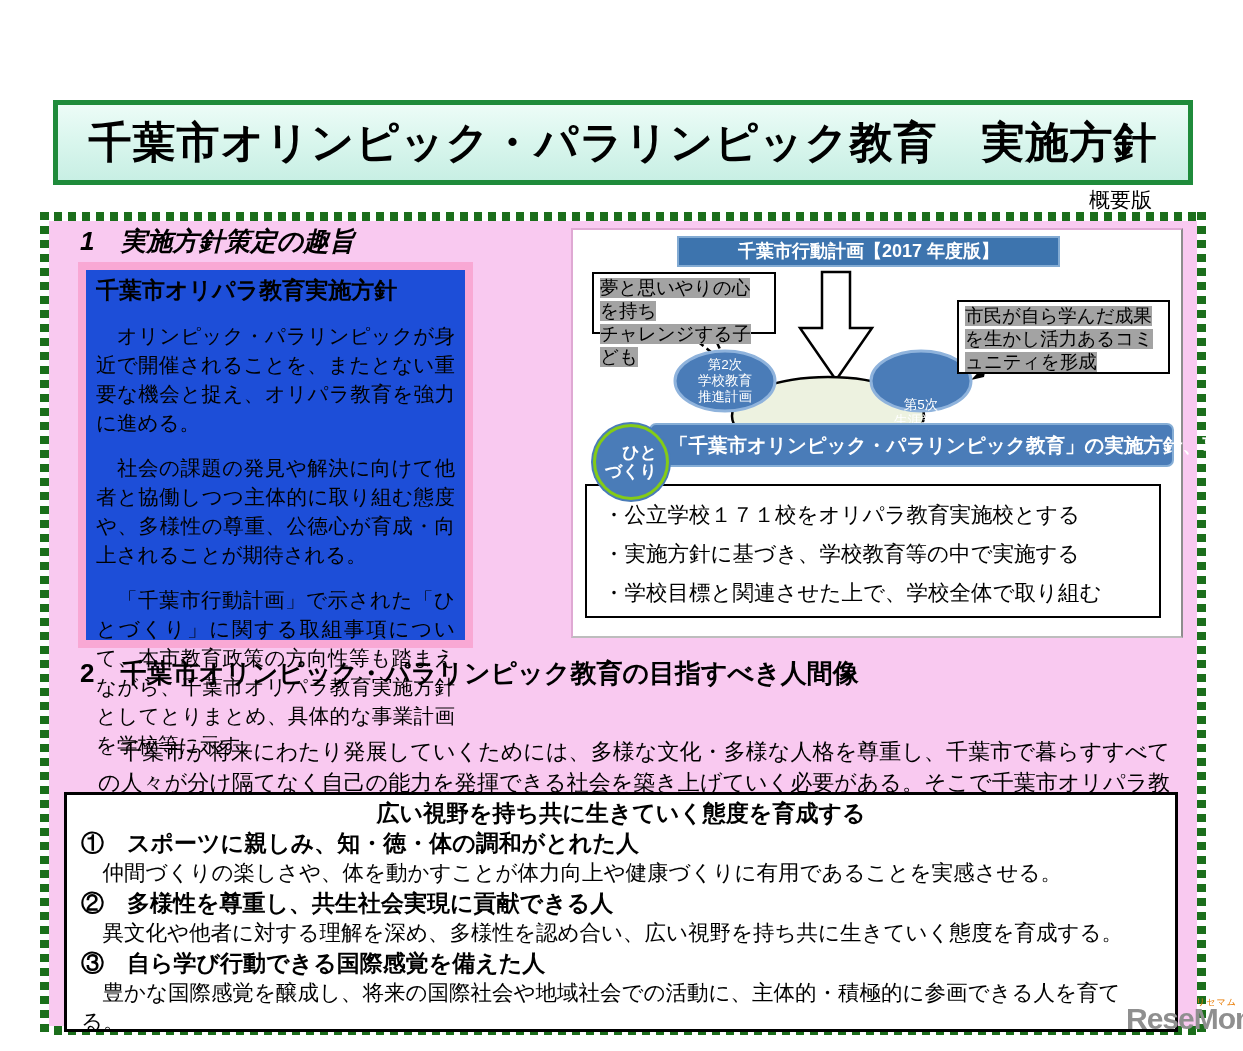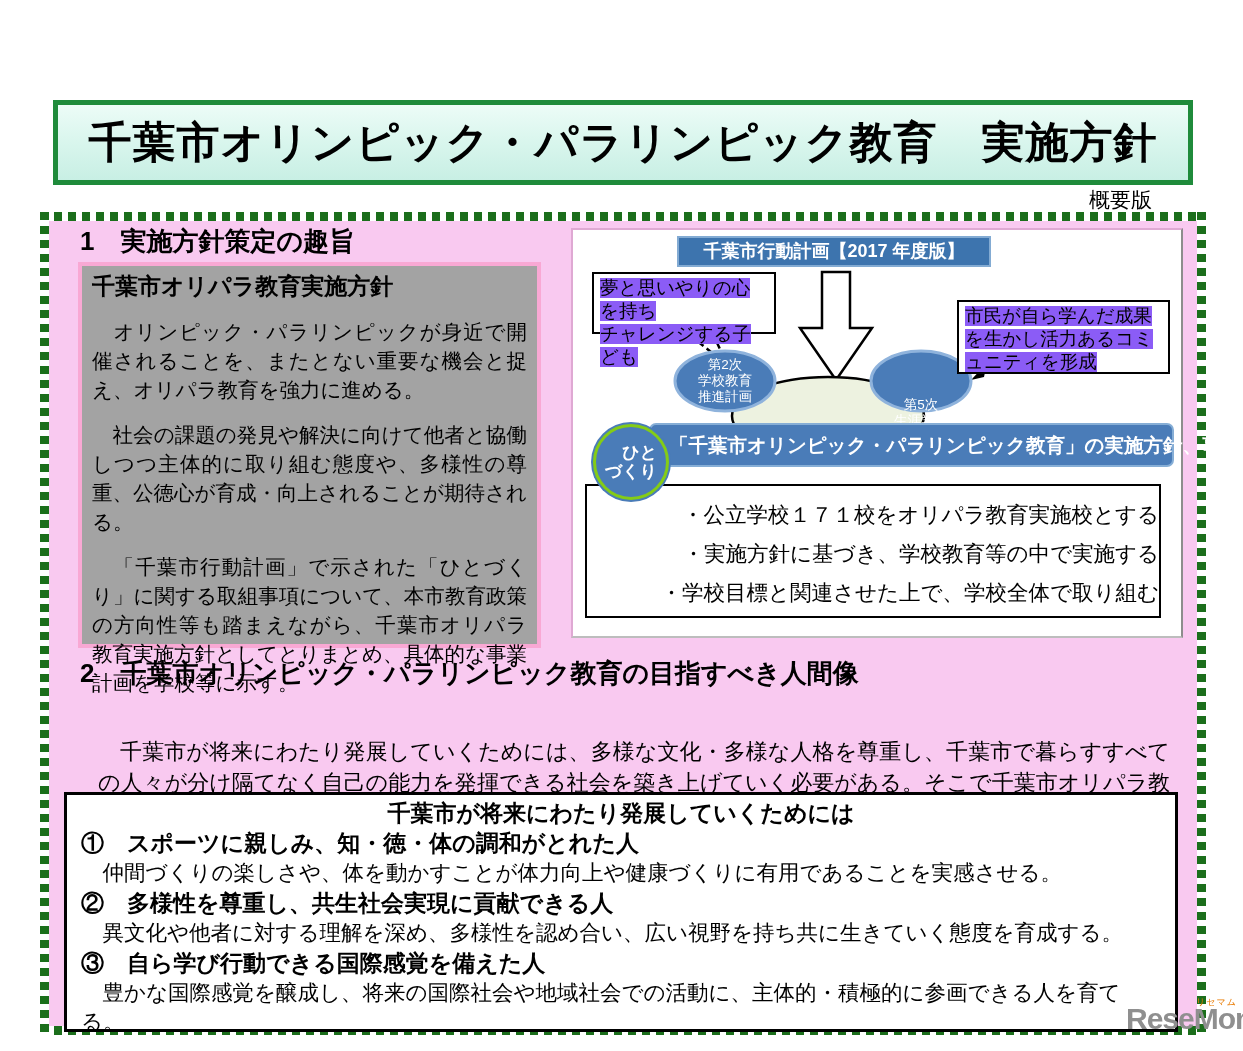--- a/index.html
+++ b/index.html
@@ -37,54 +37,54 @@
     position:absolute; top:0; bottom:0; width:9px;
     background:repeating-linear-gradient(180deg,#1b6e1b 0 8px,#ffffff 8px 14px);
   }
   .dot-left { left:0; } .dot-right { right:0; }
 
   
   .sec-heading {
     font-family:"Liberation Sans", sans-serif; font-weight:bold;
     font-size:26px; color:#000; white-space:nowrap;
   }
-  .sec1-heading { left:80px; top:224px; }
+  .sec1-heading { left:80px; top:224px;font-style:italic; }
   .sec2-heading { left:80px; top:656px; }
 
   
   .policy-box {
-    left:78px; top:262px; width:463px; height:386px;
-    background:#a3a3a3; border:4px solid #f9a8d4; padding:4px 10px 0 10px;
+    left:78px; top:262px; width:395px; height:386px;
+    background:#1d4ed8; border:8px solid #f9a8d4; padding:4px 10px 0 10px;
   }
   .policy-title {
     font-family:"Liberation Sans", sans-serif; font-weight:bold;
     font-size:23px; line-height:32px;
   }
   .policy-box p {
     font-size:20.5px; line-height:29px; text-align:justify;
     text-justify:inter-character;
     margin-top:16px;
   }
 
   
   .diagram-box {
     left:571px; top:228px; width:612px; height:410px; background:#fff;
     border:2px solid; border-color:#dfa9d3 #8d8d8d #bdbdbd #dfa9d3;
   }
   .plan-bar {
-    left:104px; top:6px; width:314px; height:31px;
+    left:104px; top:6px; width:383px; height:31px;
     background:#3d74ae; border:2px solid #83abd3;
     color:#fff; font-family:"Liberation Sans", sans-serif; font-weight:bold;
     font-size:18px; text-align:center; line-height:26px;
   }
   .callout {
     background:#fff; border:2px solid #000; padding:3px 6px;
     font-size:18.5px; line-height:23px;
   }
-  .callout span { background:#8b5cf6; display:inline; }
+  .callout span { background:#a3a3a3; display:inline; }
   .callout-left  { left:19px;  top:42px; width:184px; height:62px; }
   .callout-right { left:384px; top:42px; width:213px; height:74px;margin-top:28px; }
   .svg-layer { left:0; top:0; }
   .ellipse-label {
     color:#fff; font-family:"Liberation Sans", sans-serif;
     font-size:13.5px; line-height:16px; text-align:center; white-space:pre-line;
   }
   .ellipse-label-left  { left:102px; top:127px; width:100px; }
   .ellipse-label-right { left:298px; top:127px; width:100px;margin-top:40px; }
   .hito-circle {
@@ -100,21 +100,20 @@
     color:#fff; font-family:"Liberation Sans", sans-serif; font-weight:bold;
     font-size:19.5px; line-height:40px; padding-left:18px; white-space:nowrap;
   }
   .bullet-box {
     left:12px; top:254px; width:576px; height:134px;
     background:#fff; border:2px solid #000; padding:10px 0 0 16px;
   }
   .bullet-box div {
     font-family:"Liberation Sans", sans-serif; font-size:21.5px; line-height:39px;
     white-space:nowrap;
-    text-align:right;
   }
 
   
   .sec2-para {
     left:98px; top:736px; width:1072px;
     font-size:22px; line-height:31px; text-align:justify; text-justify:inter-character;
   }
 
   
   .persona-box {
@@ -211,21 +210,21 @@
       <div>・公立学校１７１校をオリパラ教育実施校とする</div>
       <div>・実施方針に基づき、学校教育等の中で実施する</div>
       <div>・学校目標と関連させた上で、学校全体で取り組む</div>
     </div>
   </div>
 
   <div class="abs sec-heading sec2-heading">2　千葉市オリンピック・パラリンピック教育の目指すべき人間像</div>
   <div class="abs sec2-para">　千葉市が将来にわたり発展していくためには、多様な文化・多様な人格を尊重し、千葉市で暮らすすべての人々が分け隔てなく自己の能力を発揮できる社会を築き上げていく必要がある。そこで千葉市オリパラ教育により目指すべき人間像を以下のとおり定めた。</div>
 
   <div class="abs persona-box">
-    <div class="persona-title">千葉市が将来にわたり発展していくためには</div>
+    <div class="persona-title">広い視野を持ち共に生きていく態度を育成する</div>
     <div class="persona-item-heading">①　スポーツに親しみ、知・徳・体の調和がとれた人</div>
     <div class="persona-item-desc">　仲間づくりの楽しさや、体を動かすことが体力向上や健康づくりに有用であることを実感させる。</div>
     <div class="persona-item-heading">②　多様性を尊重し、共生社会実現に貢献できる人</div>
     <div class="persona-item-desc">　異文化や他者に対する理解を深め、多様性を認め合い、広い視野を持ち共に生きていく態度を育成する。</div>
     <div class="persona-item-heading">③　自ら学び行動できる国際感覚を備えた人</div>
     <div class="persona-item-desc">　豊かな国際感覚を醸成し、将来の国際社会や地域社会での活動に、主体的・積極的に参画できる人を育てる。</div>
   </div>
 
   <div class="abs watermark">ReseMom.</div>
   <div class="abs watermark-ruby">リセマム</div>

